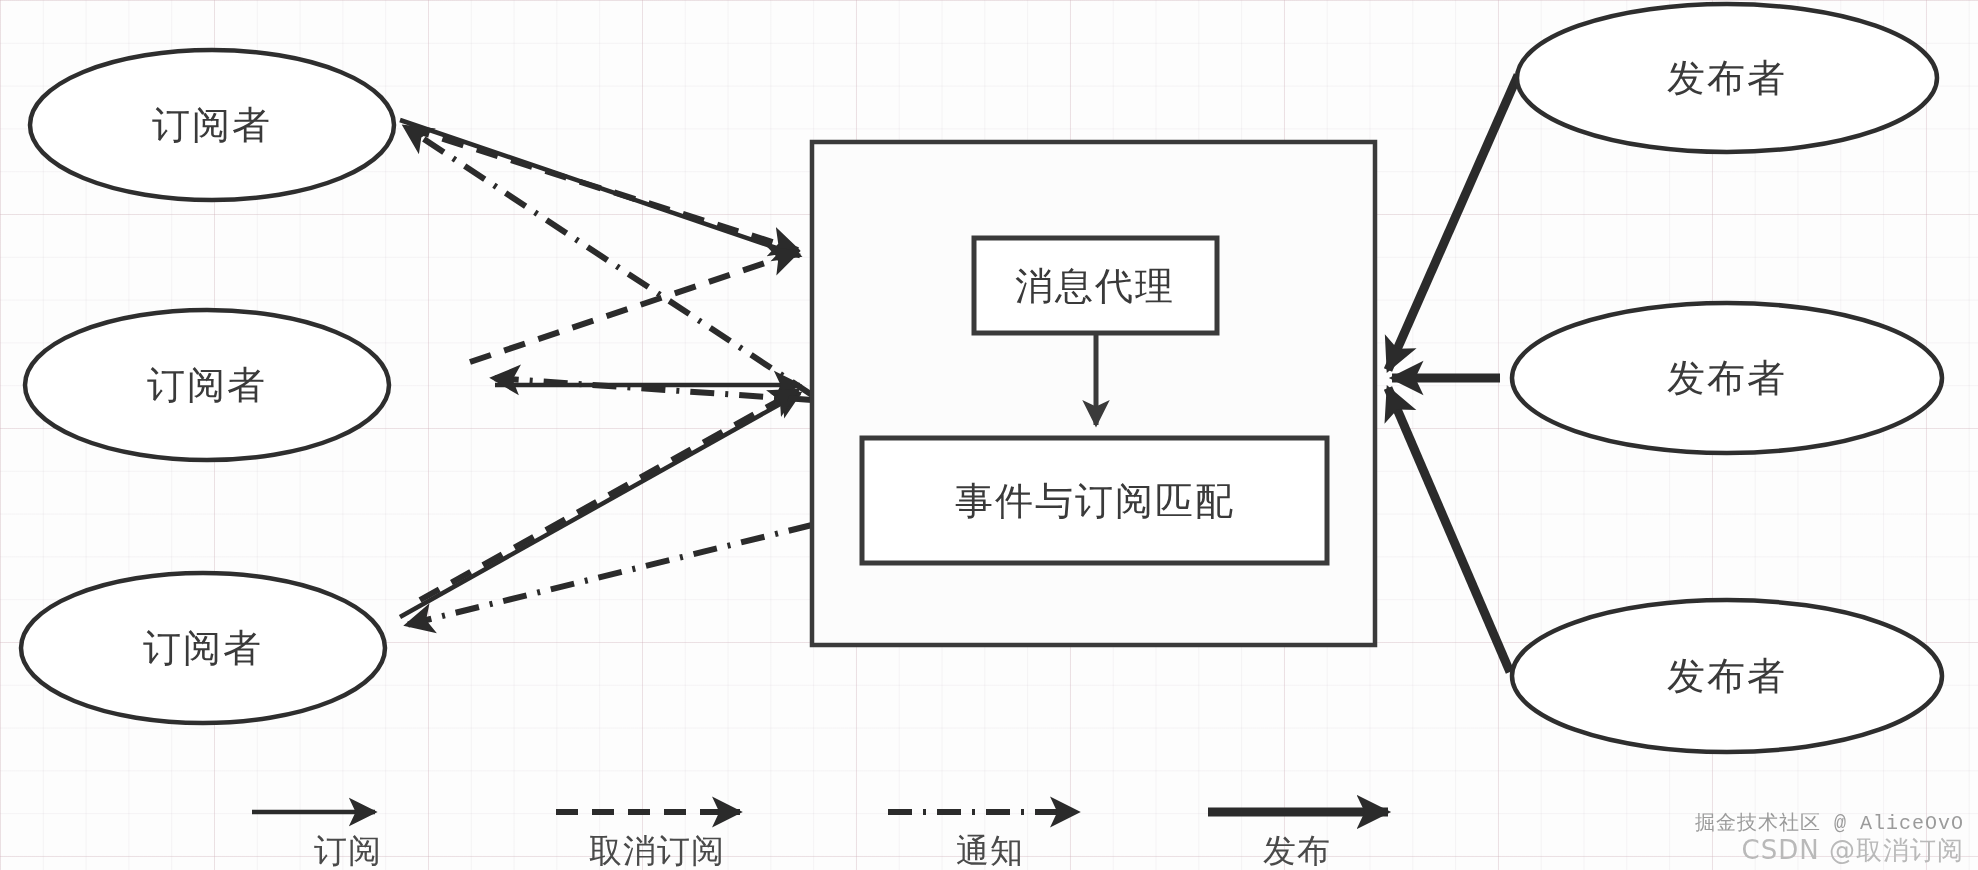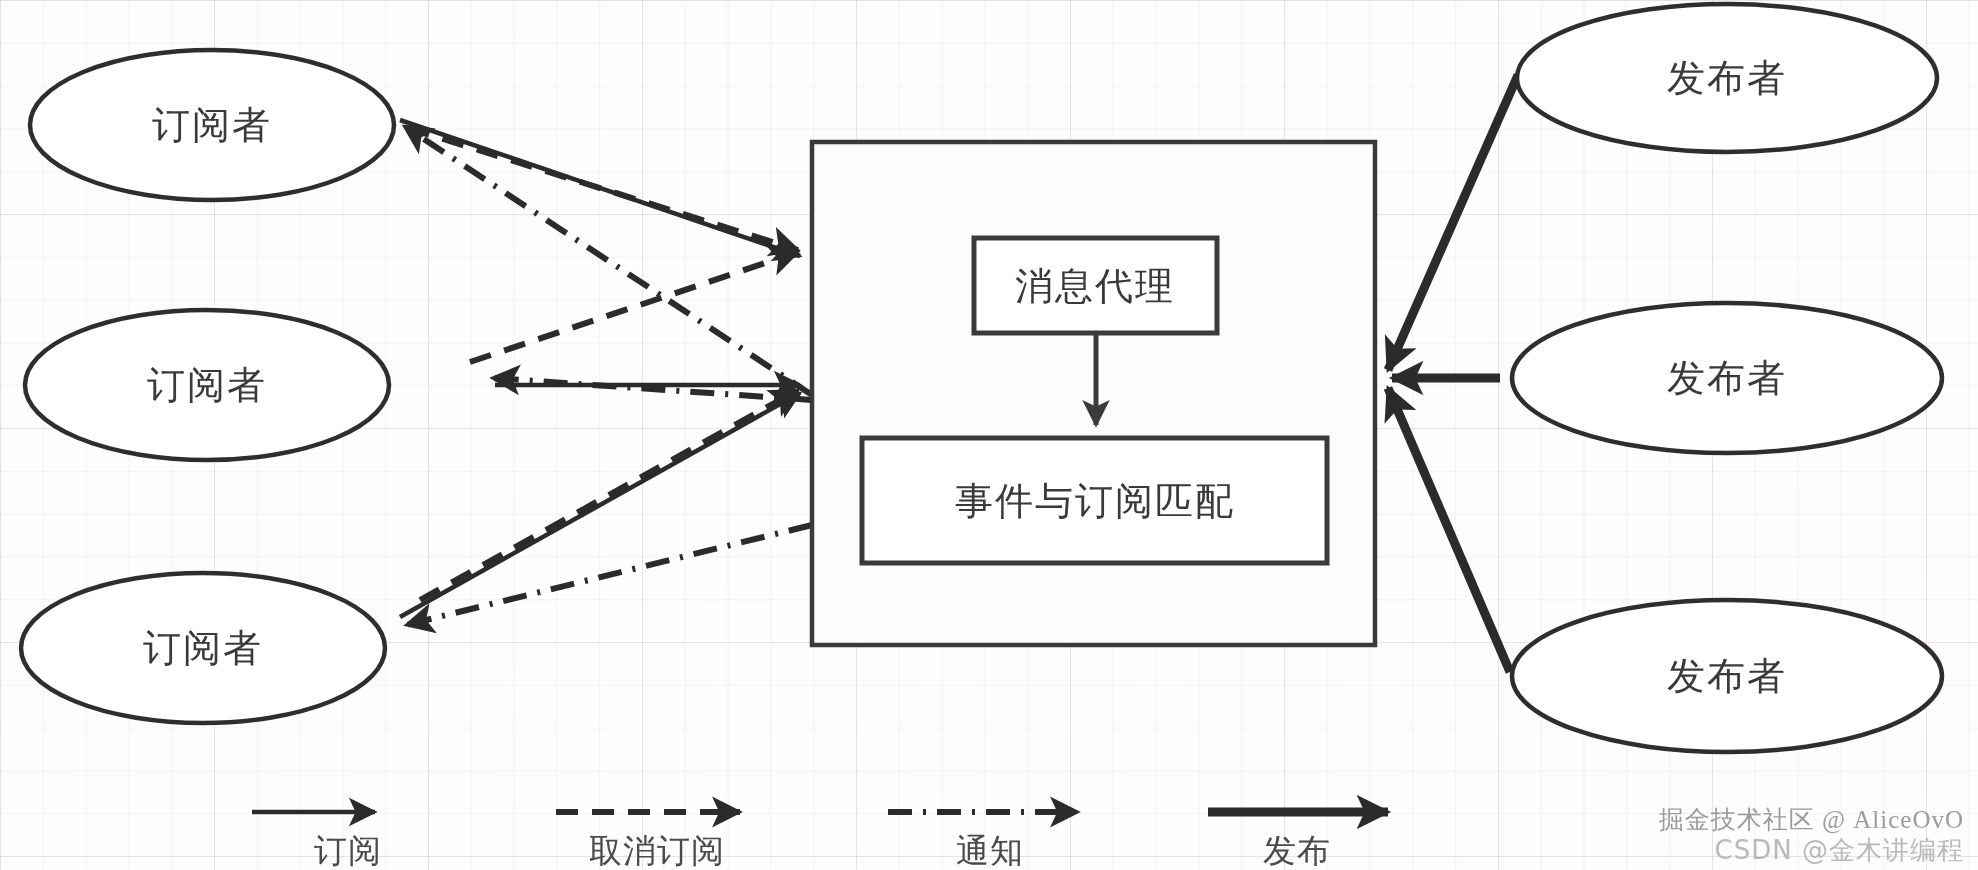--- a/index.html
+++ b/index.html
@@ -80,23 +80,23 @@
   }
   .edge-thick{
     stroke:#2b2b2b;
     stroke-width:9;
     fill:none;
   }
   .watermark-main{
     position:absolute;
     right:14px;
     bottom:34px;
-    font-size:25px;
+    font-size:20px;
     color:#9b9b9b;
-    font-family:Liberation Serif, serif;
+    font-family:Liberation Mono, monospace;
     white-space:nowrap;
     letter-spacing:1px;
   }
   .watermark-sub{
     position:absolute;
     right:14px;
     bottom:2px;
     font-size:26px;
     color:#b9b9b9;
     font-family:"DejaVu Sans","Liberation Sans",sans-serif;
@@ -212,15 +212,15 @@
       <g>
         <line class="edge-thick" x1="1208" y1="812" x2="1388" y2="812" marker-end="url(#arrow-thick)"></line>
         <text class="legend-label" x="1297" y="852">发布</text>
       </g>
 
     </g>
 
   </svg>
 
   <div class="watermark-main">掘金技术社区 @ AliceOvO</div>
-  <div class="watermark-sub">CSDN @金木讲编程</div>
+  <div class="watermark-sub">CSDN @取消订阅</div>
 
 </div>
 
 </body></html>

